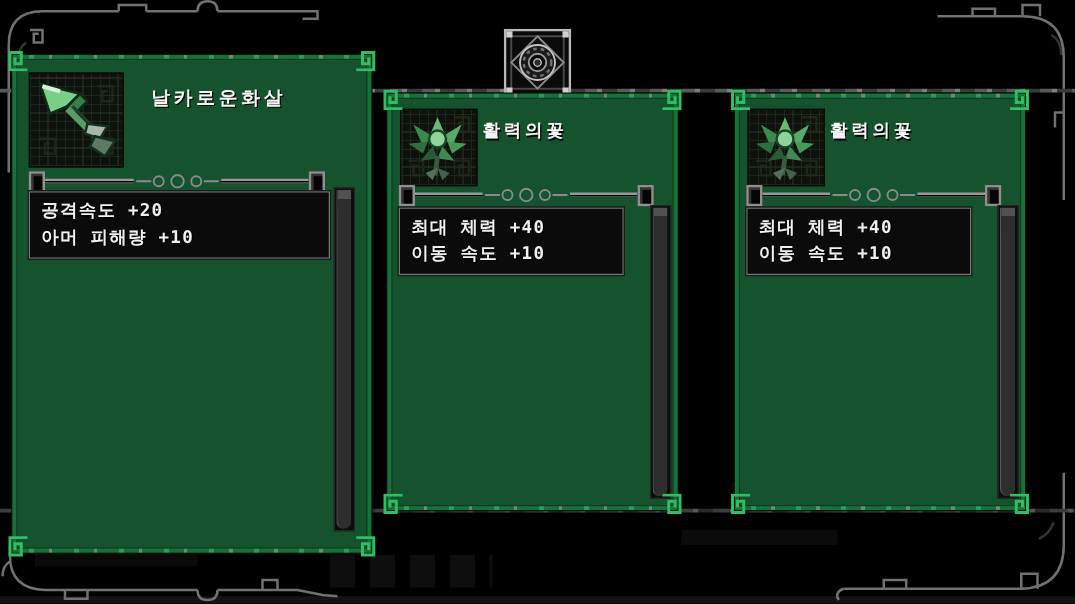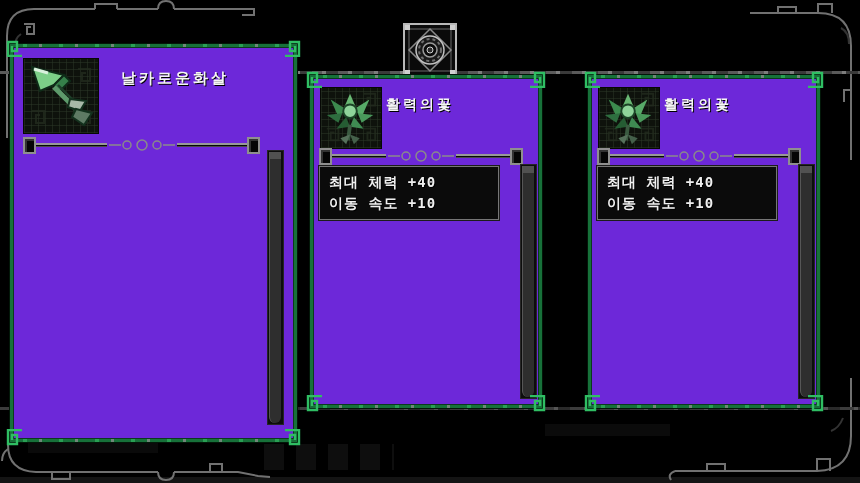--- a/index.html
+++ b/index.html
@@ -7,21 +7,21 @@
           font-family:"DejaVu Sans Mono","Liberation Mono",monospace;}
   svg{display:block;}
   .flour{position:absolute;z-index:1;opacity:.95;}
   .line{position:absolute;left:0;width:860px;height:3px;z-index:1;}
   #topline{top:71px;background:repeating-linear-gradient(90deg,#5a5a5a 0 10px,#7d7d7d 10px 14px,#3a3a3a 14px 26px);}
   #botline{top:407px;background:repeating-linear-gradient(90deg,#3c3c3c 0 14px,#565656 14px 18px,#2a2a2a 18px 30px);}
   #emblem{position:absolute;left:403px;top:23px;z-index:2;}
   #bottomstrip{position:absolute;left:0;top:477px;width:860px;height:6px;background:#141414;z-index:0;}
   .remnant{position:absolute;z-index:0;}
   
-  .panel{position:absolute;z-index:3;background:#6d28d9;border:3px solid #17713a;
+  .panel{position:absolute;z-index:3;background:#14532d;border:3px solid #17713a;
          box-shadow:0 0 0 1px #021708, inset 0 0 0 1px #0b3a1e;}
   .p0{left:10px;top:44px;width:281px;height:392px;}
   .p1{left:310px;top:75px;width:226px;height:327px;}
   .p2{left:588px;top:75px;width:226px;height:327px;}
   .edge-deco{position:absolute;left:10px;right:10px;height:3px;z-index:4;
     background:repeating-linear-gradient(90deg,#2fae5c 0 4px,transparent 4px 16px,#8d8d8d 16px 19px,transparent 19px 36px);opacity:.75;}
   .edge-deco.top{top:-3px;} .edge-deco.bottom{bottom:-3px;}
   .corner{position:absolute;width:18px;height:18px;z-index:5;}
   .corner svg{width:18px;height:18px;}
   .c-tl{left:-8px;top:-8px;} .c-tr{right:-8px;top:-8px;transform:scaleX(-1);}
@@ -171,20 +171,24 @@
         <g stroke="#8a8a8a" fill="none" stroke-width="1.5">
           <circle cx="20" cy="6" r="4"></circle>
             <circle cx="35" cy="6" r="5"></circle>
             <circle cx="50" cy="6" r="4"></circle>
           <path d="M2,6 h12 M56,6 h12"></path>
         </g>
       </svg>
       <div class="dline"></div>
       <div class="cap"></div>
     </div>
+    <div class="statsbox">
+      <div class="stat">공격속도 +20</div>
+      <div class="stat">아머 피해량 +10</div>
+    </div>
     <div class="scrollbar">
       <div class="thumb"></div>
     </div>
   </div>
 
   <div class="panel p1">
     <div class="edge-deco top"></div>
     <div class="edge-deco bottom"></div>
     <div class="corner c-tl">
         <svg viewBox="0 0 18 18">

